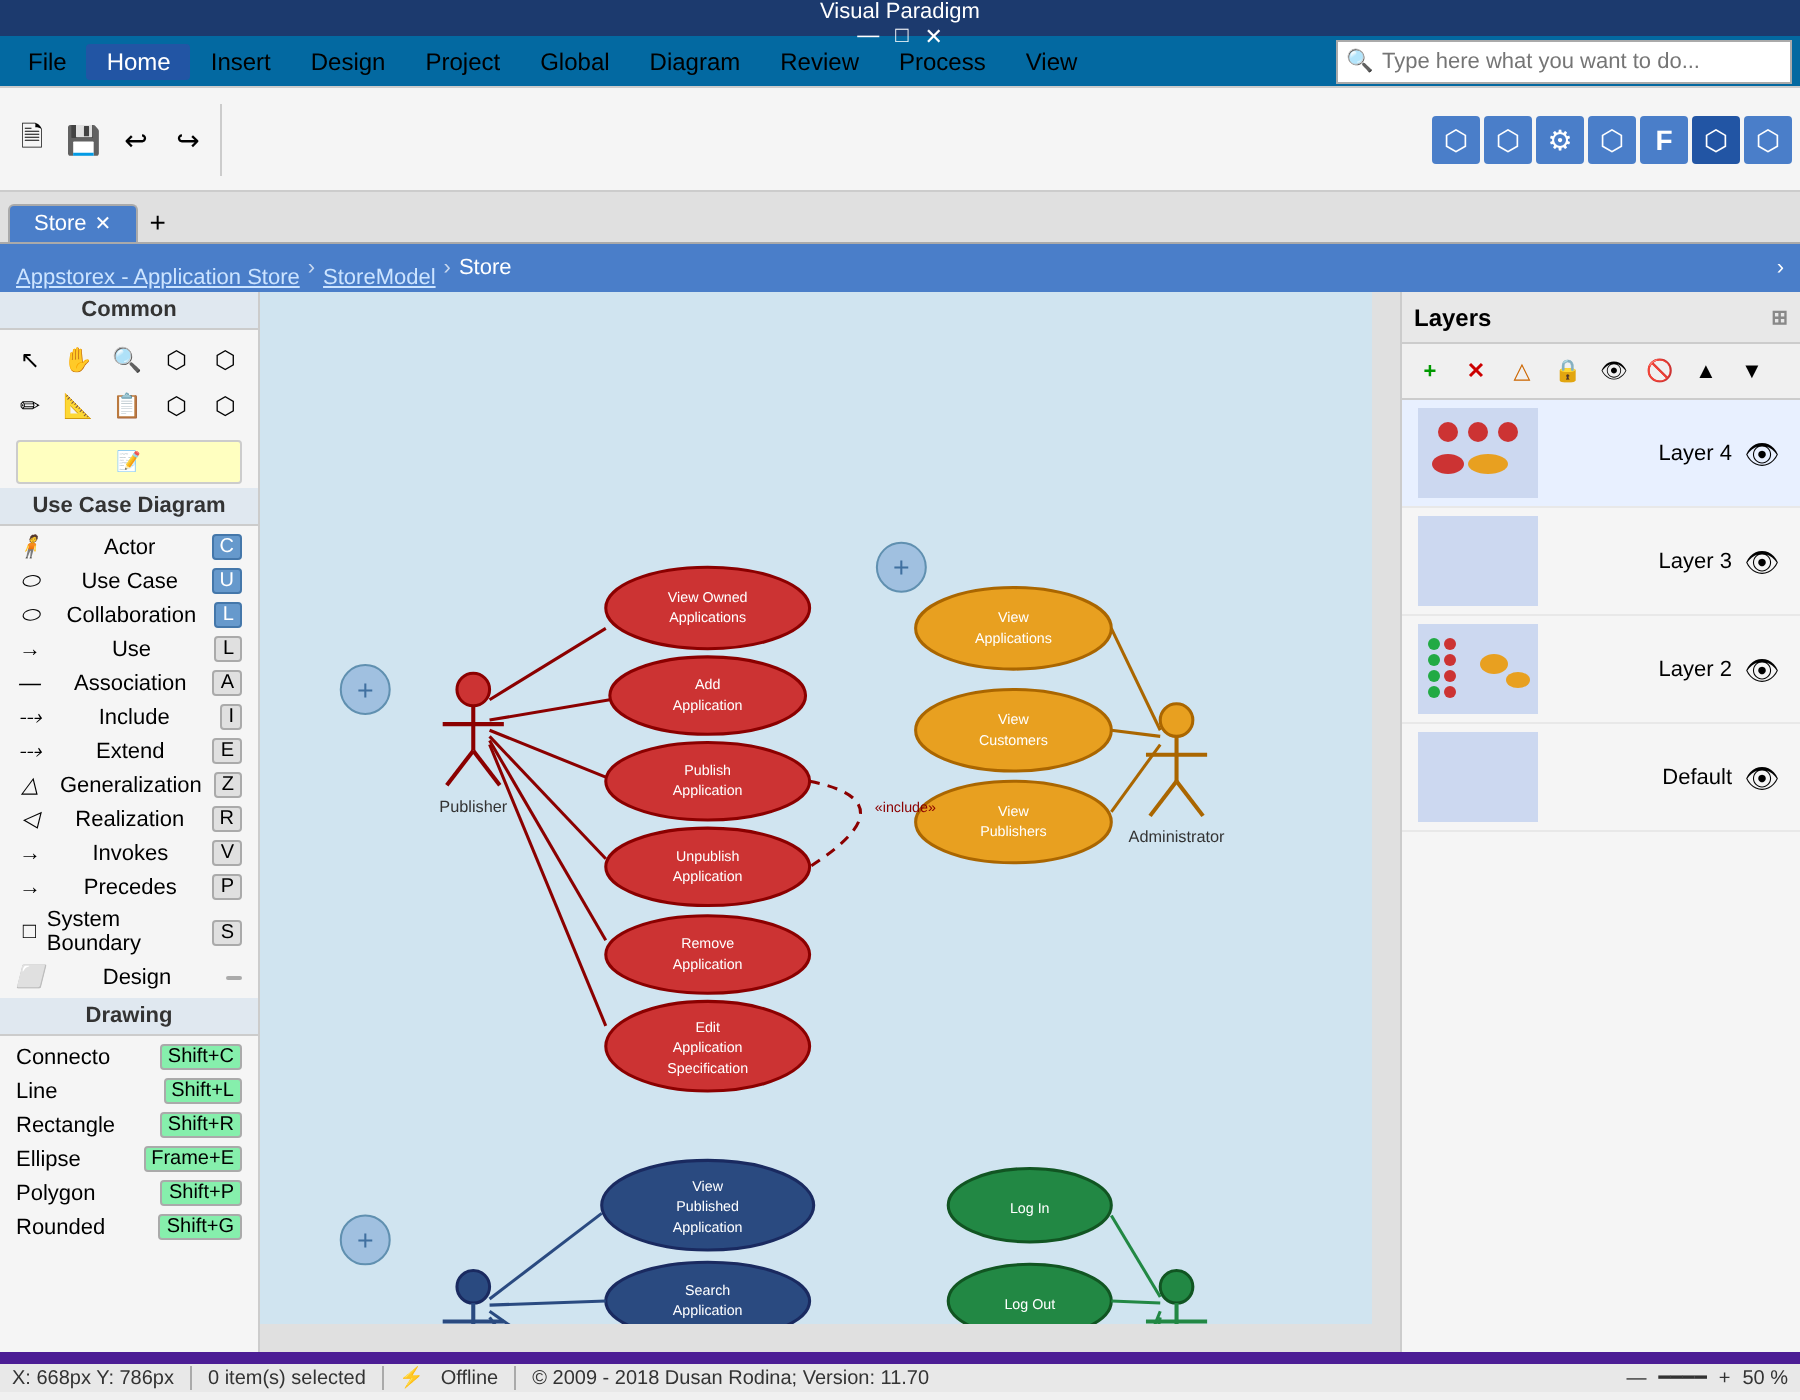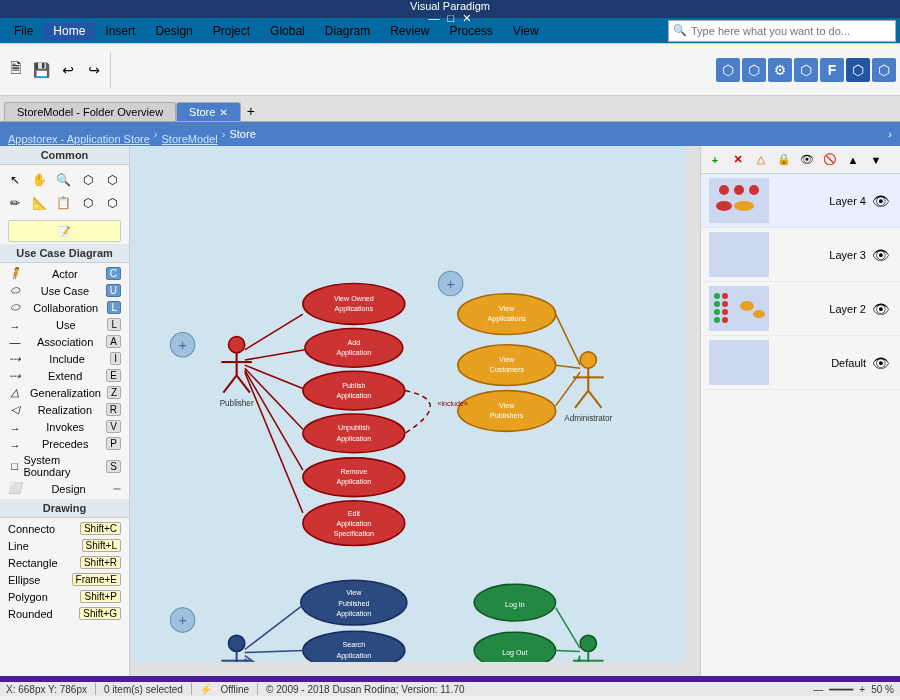--- a/index.html
+++ b/index.html
@@ -42,21 +42,21 @@
     .panel-section-title { background: #e0e8f0; text-align: center; padding: 3px 0; font-weight: bold; font-size: 11px; color: #333; border-bottom: 1px solid #ccc; }
     .left-tool-icons { display: grid; grid-template-columns: repeat(5, 1fr); gap: 1px; padding: 4px; }
     .tool-icon { width: 22px; height: 22px; display: flex; align-items: center; justify-content: center; cursor: pointer; border: 1px solid transparent; border-radius: 2px; font-size: 12px; }
     .use-case-list { padding: 2px 0; }
     .uc-item { display: flex; align-items: center; justify-content: space-between; padding: 2px 8px; cursor: pointer; font-size: 11px; }
     .uc-item .uc-icon { width: 14px; text-align: center; font-style: italic; margin-right: 2px; }
     .uc-item .uc-shortcut { background: #e0e0e0; border: 1px solid #aaa; padding: 0 3px; font-size: 10px; border-radius: 2px; }
     .uc-item .uc-shortcut.blue { background: #6699cc; color: white; border-color: #4477aa; }
     .drawing-list { padding: 2px 0; }
     .draw-item { display: flex; align-items: center; justify-content: space-between; padding: 2px 8px; cursor: pointer; font-size: 11px; }
-    .draw-item .draw-shortcut { background: #fef9c3; border: 1px solid #aaa; padding: 0 3px; font-size: 10px; border-radius: 2px; text-align: right; }
+    .draw-item .draw-shortcut { background: #86efac; border: 1px solid #aaa; padding: 0 3px; font-size: 10px; border-radius: 2px; text-align: right; }
 
     
     #canvas-area { flex: 1; background: #d0e4f0; overflow: hidden; position: relative; }
     #canvas-scroll { position: absolute; right: 0; top: 0; bottom: 0; width: 14px; background: #e0e0e0; }
     #canvas-hscroll { position: absolute; bottom: 0; left: 0; right: 14px; height: 14px; background: #e0e0e0; }
     #canvas-svg { width: 100%; height: 100%; }
 
     
     #right-panel { width: 200px; background: #f5f5f5; border-left: 1px solid #ccc; flex-shrink: 0; display: flex; flex-direction: column; }
     .layers-header { height: 26px; background: #e8e8e8; border-bottom: 1px solid #ccc; display: flex; align-items: center; padding: 0 6px; font-weight: bold; font-size: 12px; gap: 4px; justify-content: space-between; }
@@ -135,23 +135,20 @@
     <button class="toolbar-btn" style="background:#4a7ec9;color:white;">⬡</button>
     <button class="toolbar-btn" style="background:#4a7ec9;color:white;">⚙</button>
     <button class="toolbar-btn" style="background:#4a7ec9;color:white;">⬡</button>
     <button class="toolbar-btn" style="background:#4a7ec9;color:white;font-weight:bold;">F</button>
     <button class="toolbar-btn" style="background:#2255a4;color:white;">⬡</button>
     <button class="toolbar-btn" style="background:#4a7ec9;color:white;">⬡</button>
   </div>
 </div>
 
 <div id="tabs">
-  <div class="tab">
-    <span>StoreModel - Folder Overview</span>
-  </div>
   <div class="tab active">
     <span>Store</span>
     <span class="tab-close">✕</span>
   </div>
   <button class="tab-add">+</button>
 </div>
 
 <div id="breadcrumb">
   <span class="breadcrumb-link">Appstorex - Application Store</span>
   <span class="breadcrumb-sep">›</span>
@@ -417,20 +414,24 @@
       <line x1="432" y1="503" x2="416" y2="580" class="arrow-line-green"></line>
     </svg>
 
     
     <div id="canvas-scroll"></div>
     
     <div id="canvas-hscroll"></div>
   </div>
 
   <div id="right-panel">
+    <div class="layers-header">
+      <span>Layers</span>
+      <span style="font-size:10px;color:#888;">⊞</span>
+    </div>
     <div class="layers-toolbar">
       <div class="layer-btn green">+</div>
       <div class="layer-btn red">✕</div>
       <div class="layer-btn orange">△</div>
       <div class="layer-btn">🔒</div>
       <div class="layer-btn">👁</div>
       <div class="layer-btn">🚫</div>
       <div class="layer-btn">▲</div>
       <div class="layer-btn">▼</div>
     </div>

